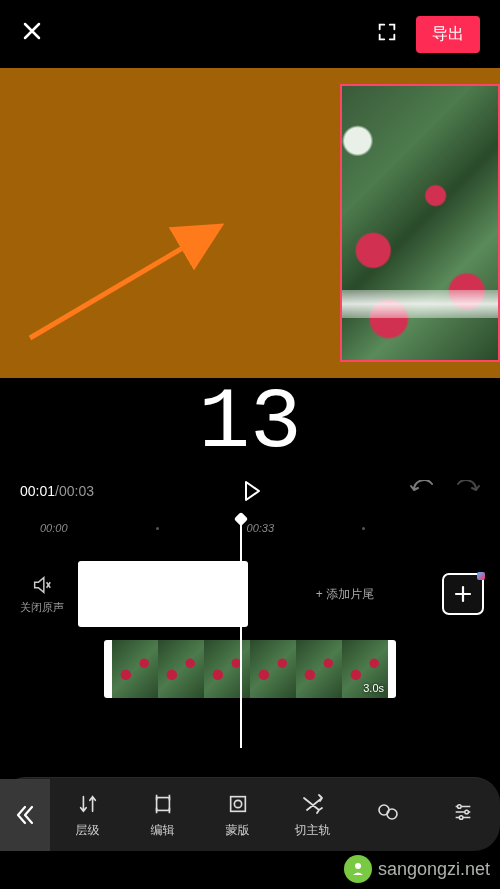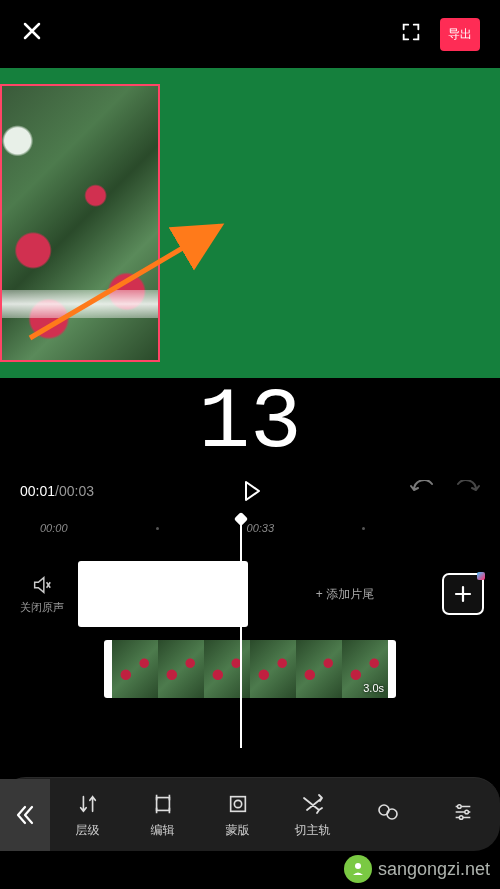--- a/index.html
+++ b/index.html
@@ -20,30 +20,30 @@
       height: 68px;
     }
     .close-icon { font-size: 28px; cursor: pointer; }
     .header-right { display: flex; align-items: center; gap: 18px; }
     .expand-icon { cursor: pointer; }
     .export-btn {
       background: #fe2c55;
       color: #fff;
       border: none;
       border-radius: 4px;
-      padding: 8px 8px;
-      font-size: 12px;
+      padding: 8px 16px;
+      font-size: 16px;
       cursor: pointer;
     }
     .preview-area {
       height: 310px;
-      background: #15803d;
-      display: flex;
-      align-items: center;
-      justify-content: flex-start;
+      background: #a16207;
+      display: flex;
+      align-items: center;
+      justify-content: flex-end;
       position: relative;
       font-family: Liberation Mono, monospace;
     }
     .video-frame {
       width: 160px;
       height: 278px;
       border: 2px solid #ff4466;
       position: relative;
       overflow: hidden;
       background: linear-gradient(135deg, #2a4a2a 0%, #3d6b3d 20%, #2a4a2a 40%, #4a7a4a 60%, #2a4a2a 100%);

